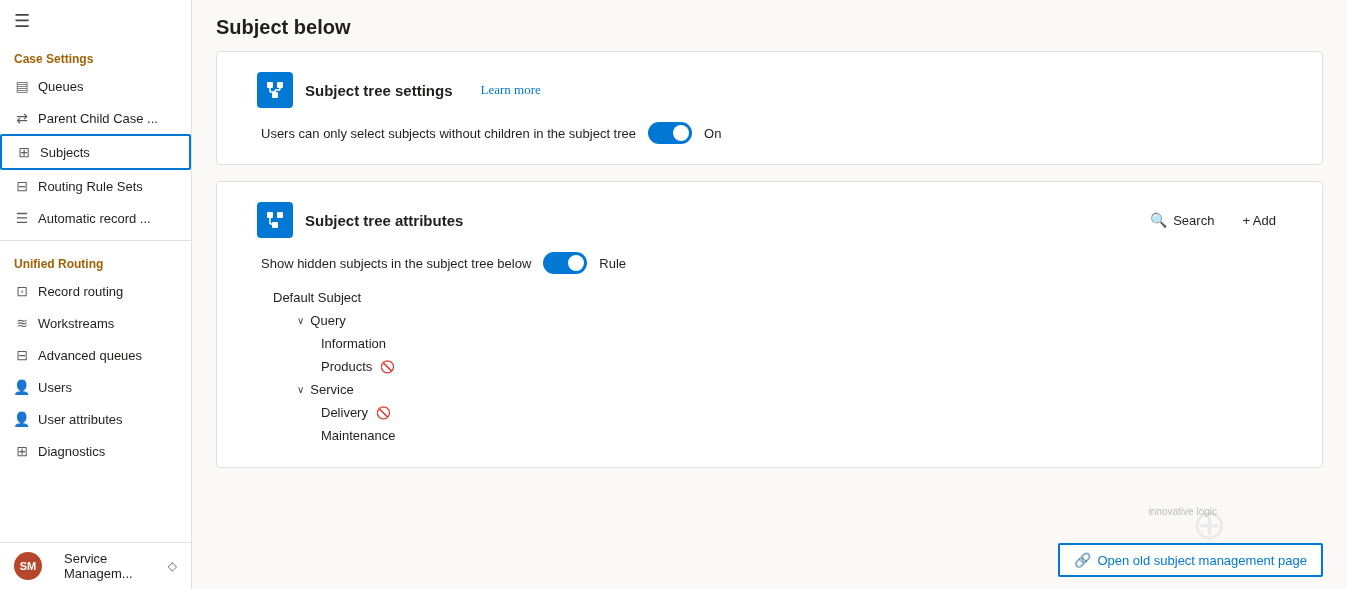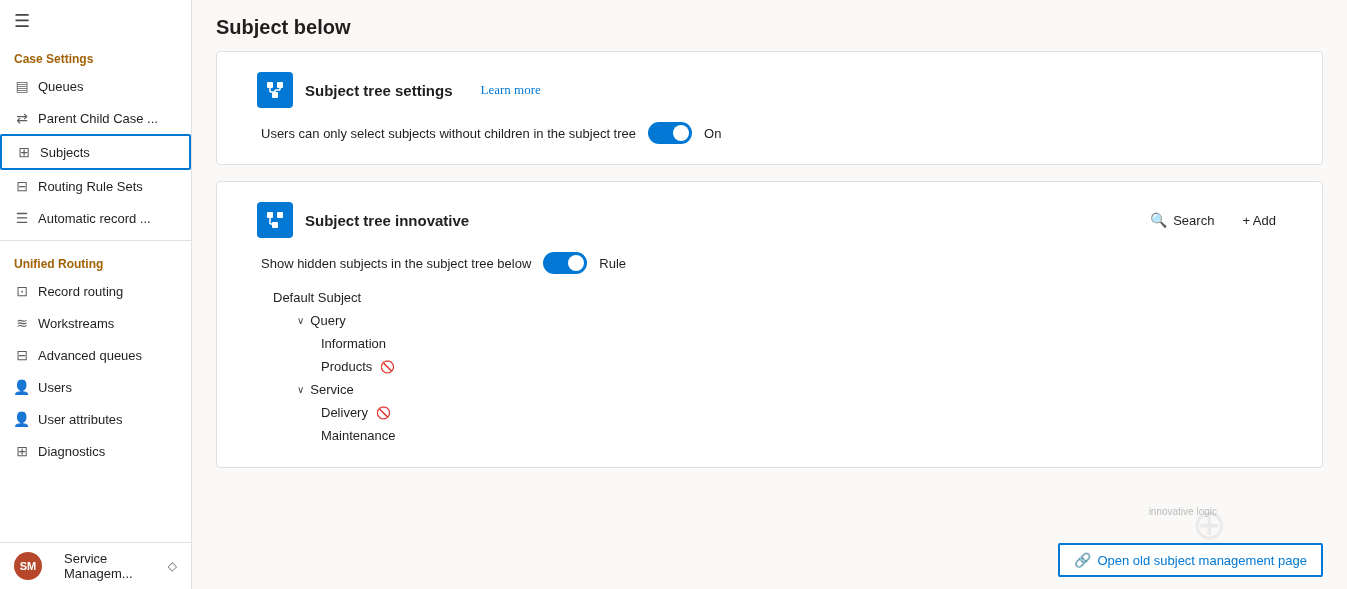--- a/index.html
+++ b/index.html
@@ -369,21 +369,21 @@
         <div class="card2-toolbar-left">
           <div class="card-icon">
             <svg width="20" height="20" viewBox="0 0 20 20" fill="none" xmlns="http://www.w3.org/2000/svg">
               <rect x="2" y="2" width="6" height="6" rx="1" fill="white"></rect>
               <rect x="12" y="2" width="6" height="6" rx="1" fill="white"></rect>
               <rect x="7" y="12" width="6" height="6" rx="1" fill="white"></rect>
               <line x1="5" y1="8" x2="5" y2="14" stroke="white" stroke-width="1.5"></line>
               <line x1="5" y1="14" x2="10" y2="14" stroke="white" stroke-width="1.5"></line>
             </svg>
           </div>
-          <span class="card-title">Subject tree innovative</span>
+          <span class="card-title">Subject tree attributes</span>
         </div>
         <div class="card2-toolbar-right">
           <button class="toolbar-btn">
             <span class="btn-icon">🔍</span>
             <span>Search</span>
           </button>
           <button class="toolbar-btn">
             <span>+ Add</span>
           </button>
         </div>

